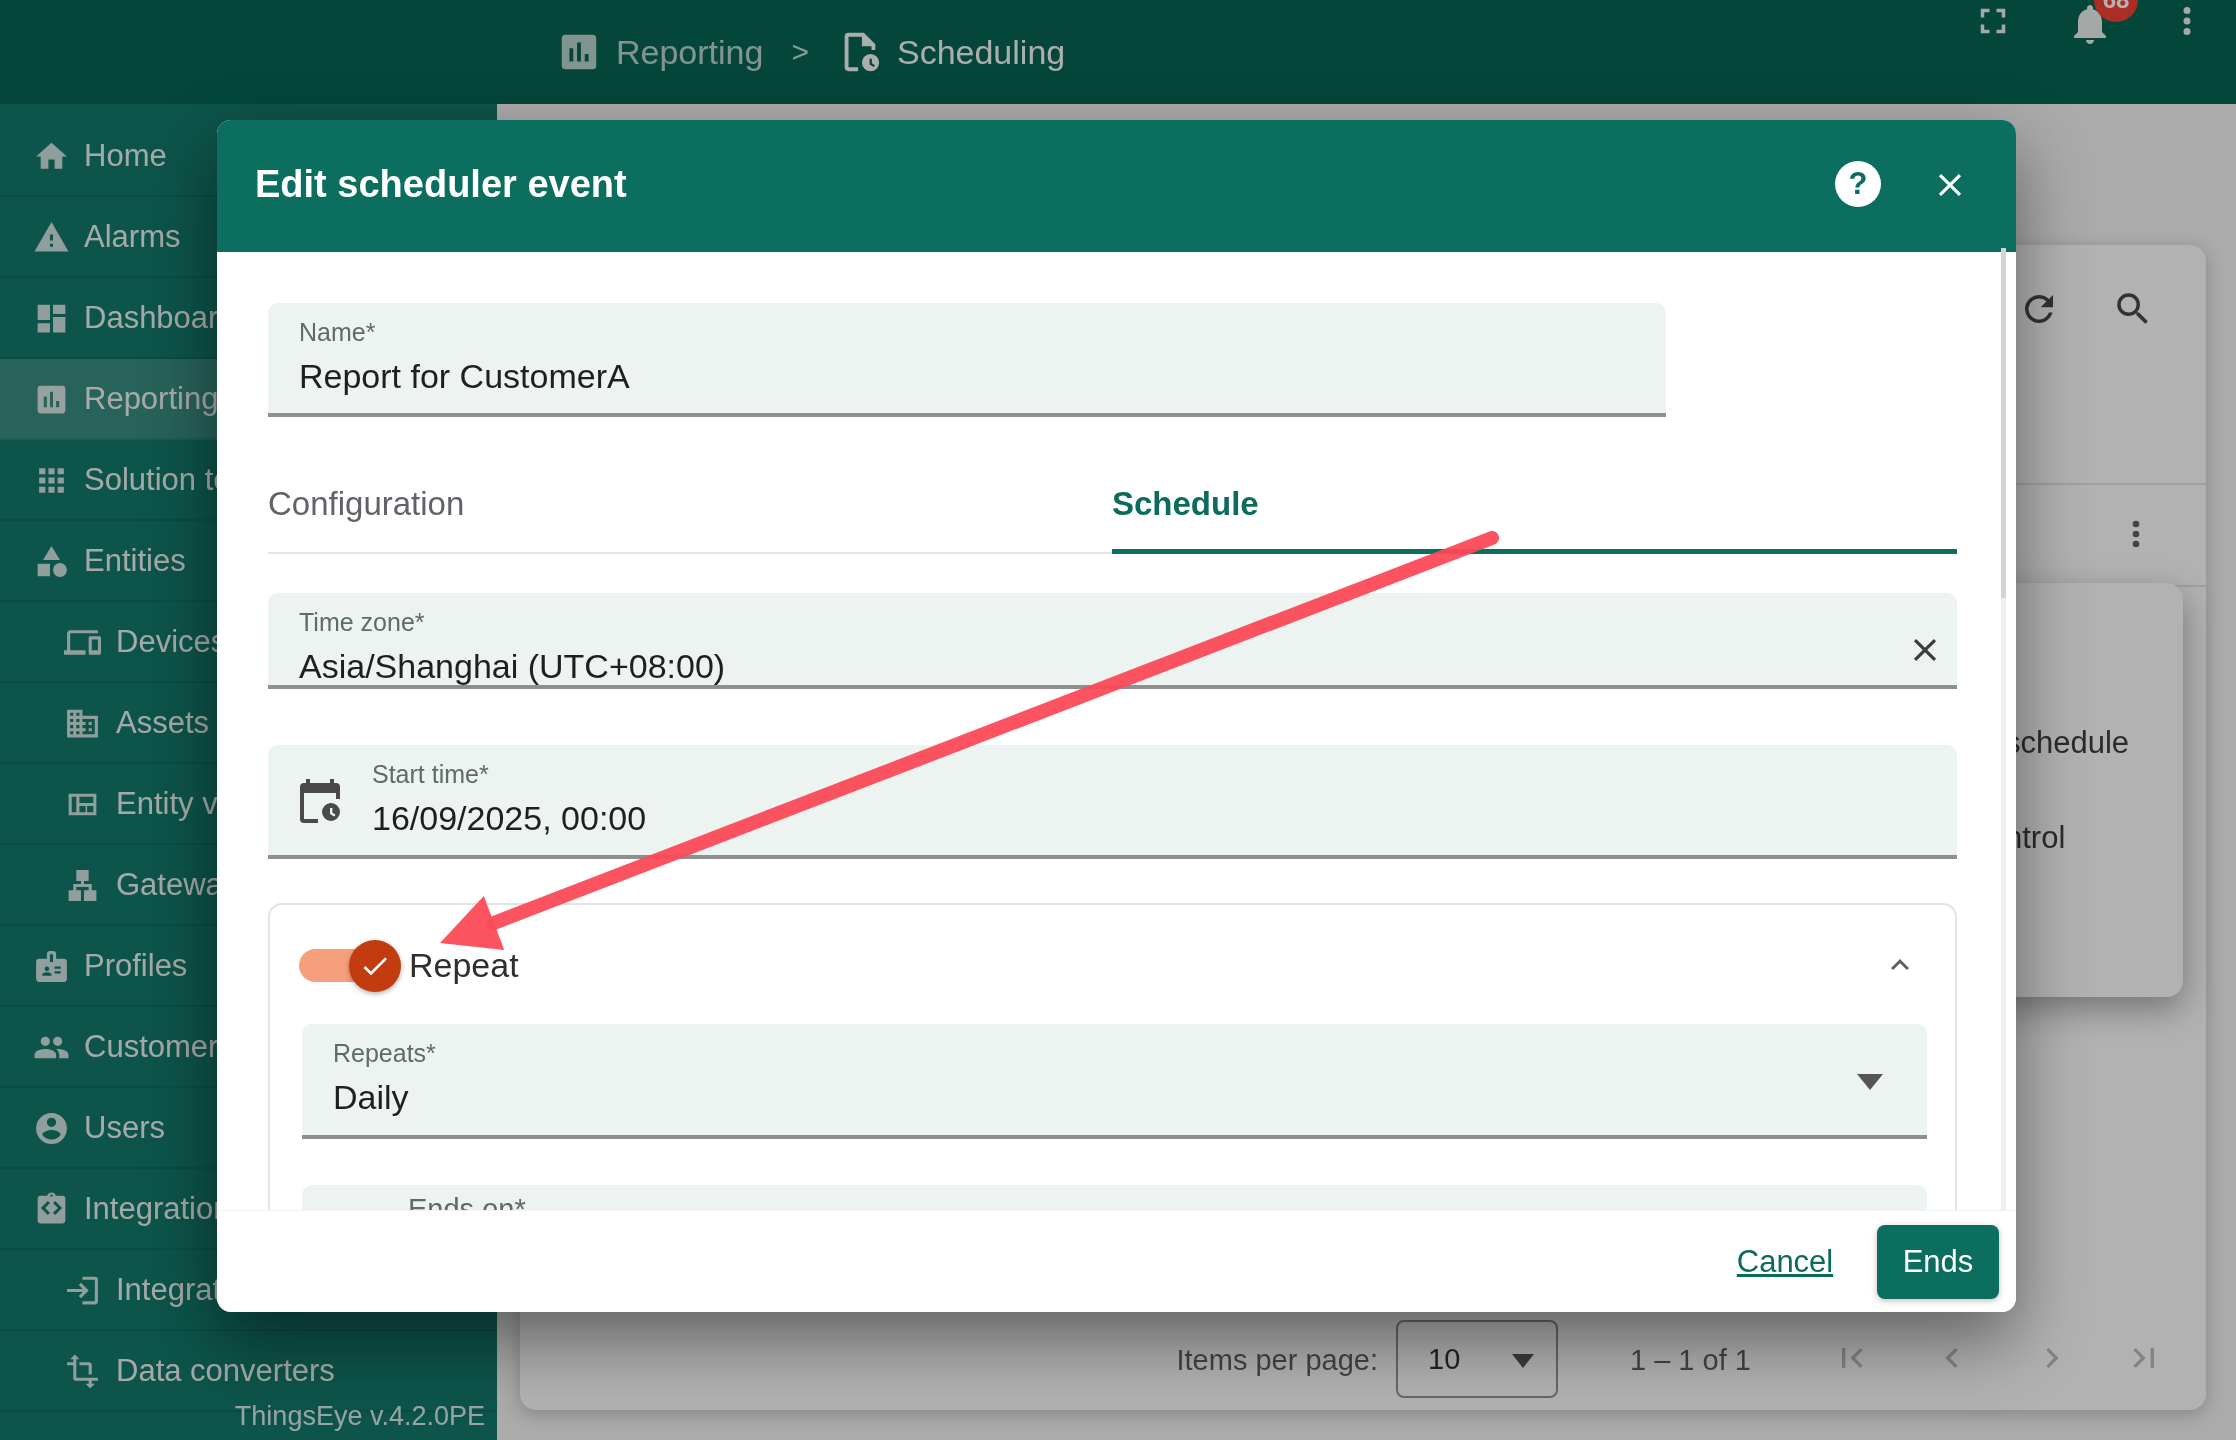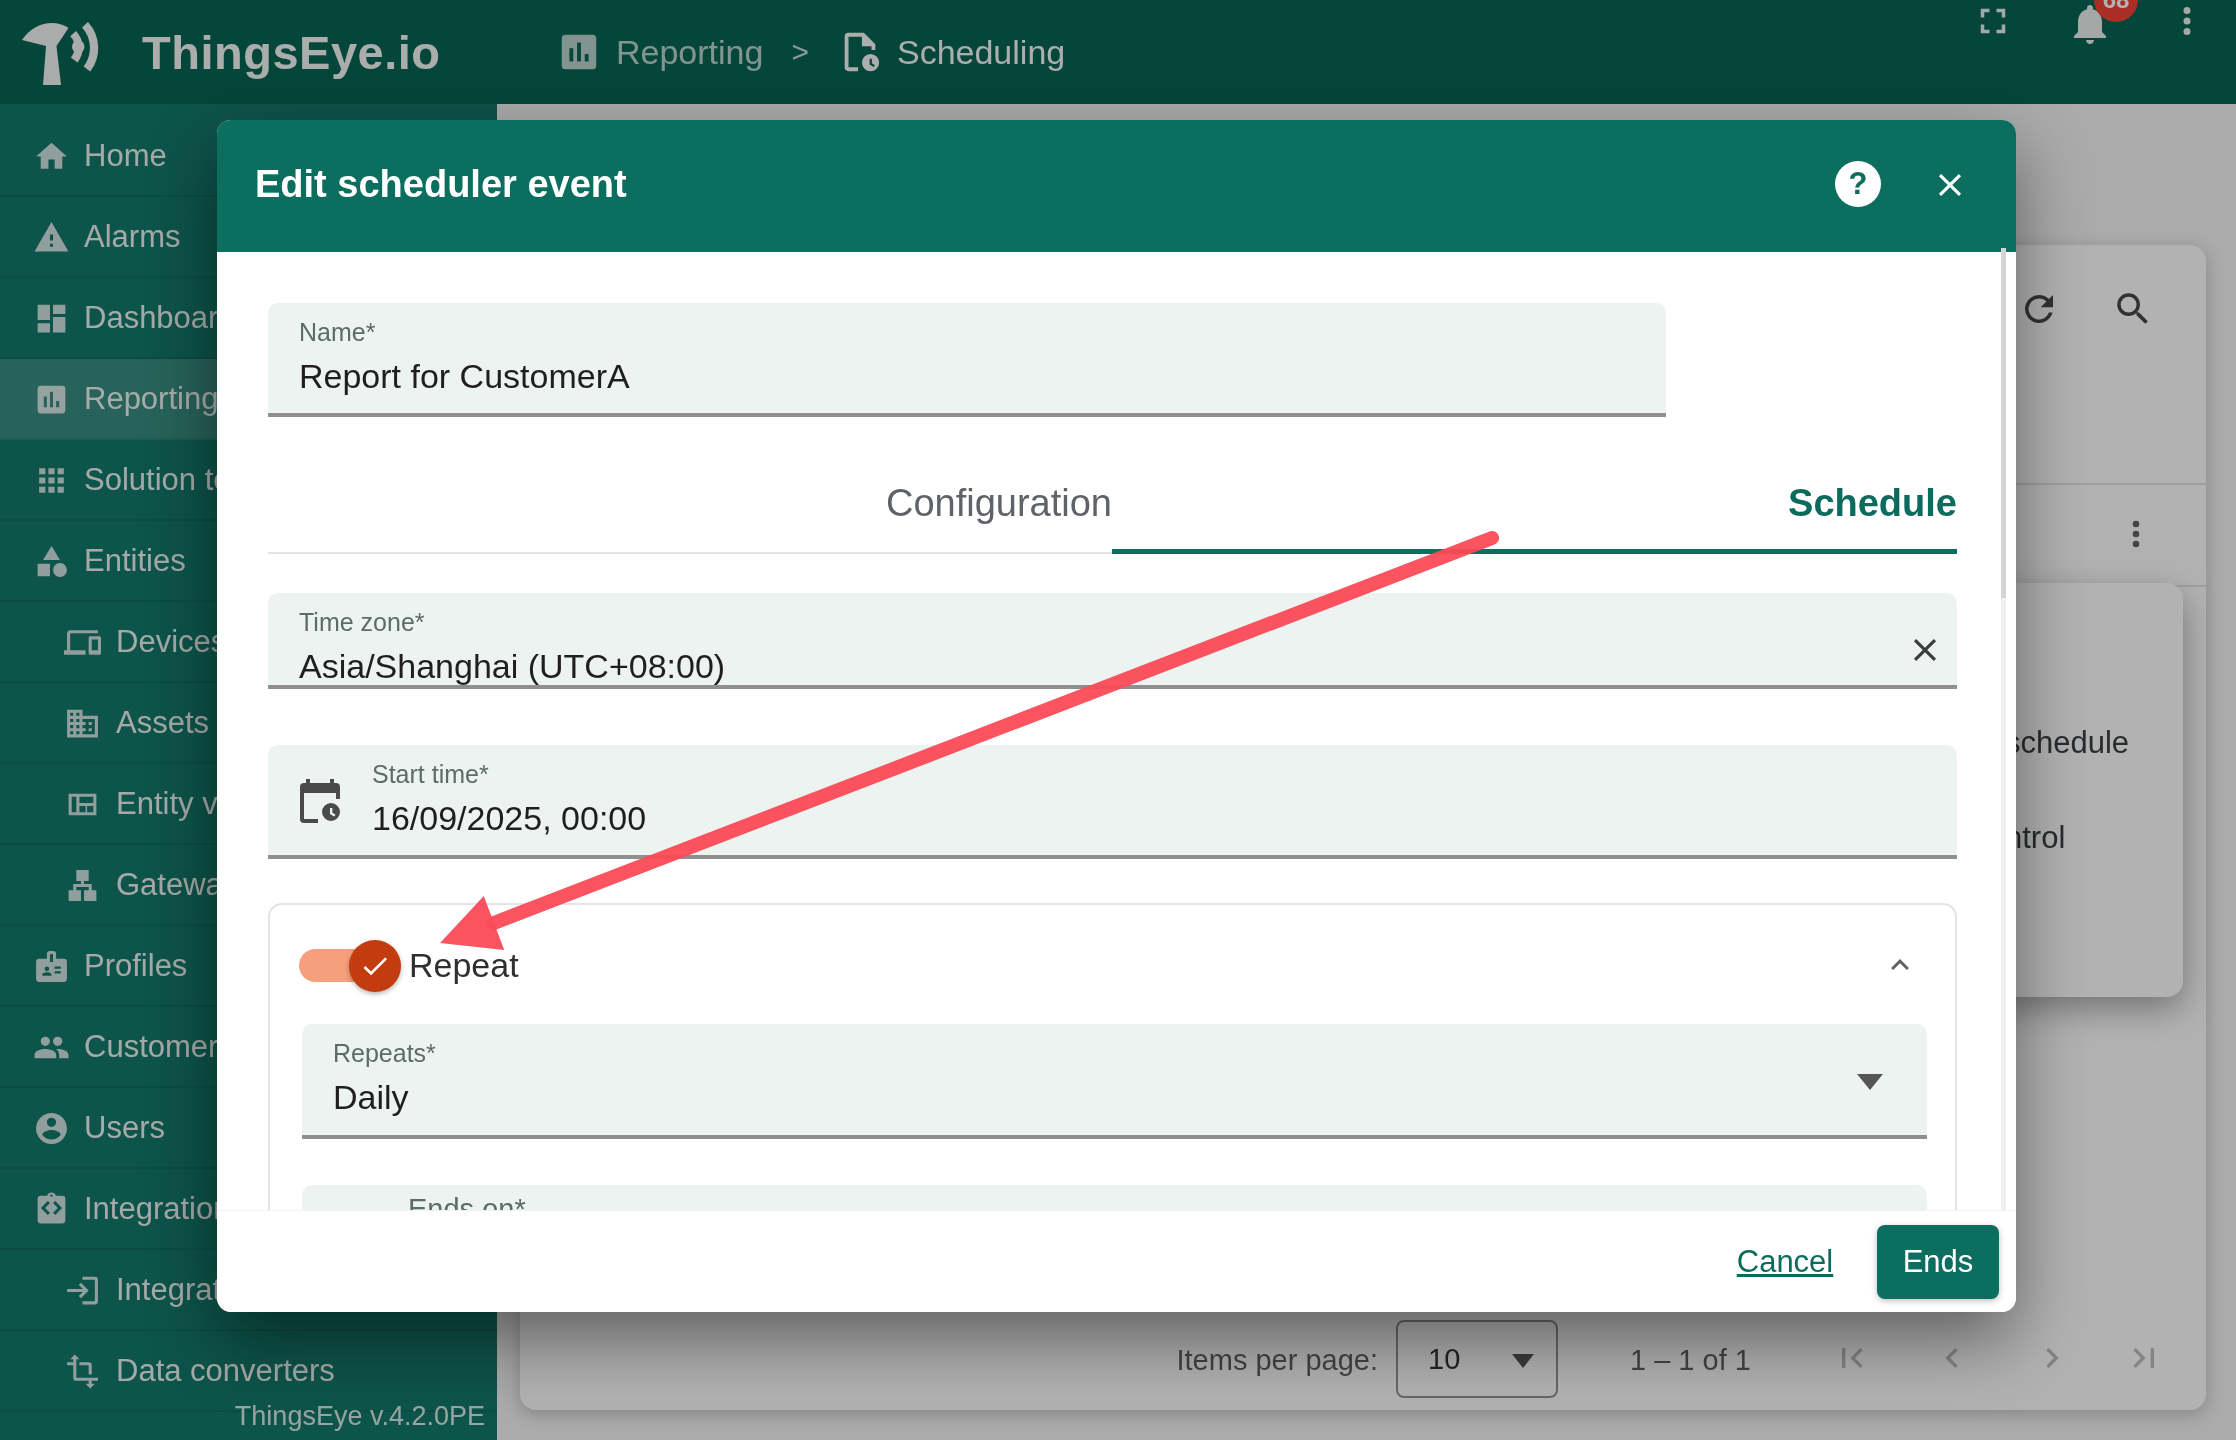--- a/index.html
+++ b/index.html
@@ -77,21 +77,21 @@
   .tz-field   { left:51px; top:473px; width:1689px; height:96px; }
   .st-field   { left:51px; top:625px; width:1689px; height:114px; }
   .f-label.std { left:31px; top:15px; }
   .f-value.std { left:31px; top:54px; }
   .tz-clear { position:absolute; left:1638px; top:38px; width:38px; height:38px; color:#3c3c3c; cursor:pointer; }
   .cal-ic { position:absolute; left:28px; top:32px; width:48px; height:48px; color:#4a4a4a; }
   .st-field .f-label { left:104px; top:15px; }
   .st-field .f-value { left:104px; top:54px; }
 
   .tabs { position:absolute; left:51px; top:335px; width:1689px; height:99px; border-bottom:2px solid #e4e4e4; }
-  .tab { position:absolute; top:0; height:97px; line-height:97px; text-align:right; font-size:38px; cursor:pointer; }
+  .tab { position:absolute; top:0; height:97px; line-height:97px; text-align:left; font-size:33px; cursor:pointer; }
   .tab-config { left:0; width:844px; font-weight:500; color:#5f6368; }
   .tab-sched  { left:844px; width:845px; font-weight:700; color:#0b6b5c; }
   .tab-underline { position:absolute; left:844px; top:94px; width:845px; height:5px; background:#0c6e5e; }
 
   .rp-card { position:absolute; left:51px; top:783px; width:1689px; height:330px; border:2px solid #e3e3e3; border-radius:14px; overflow:hidden; }
   .toggle { position:absolute; left:29px; top:28px; width:116px; height:66px; cursor:pointer; }
   .tg-track { position:absolute; left:0; top:16px; width:77px; height:33px; border-radius:17px; background:#f69f7c; }
   .tg-thumb { position:absolute; left:50px; top:7px; width:52px; height:52px; border-radius:50%; background:#c23c10;
               box-shadow:0 2px 5px rgba(0,0,0,0.3); display:flex; align-items:center; justify-content:center; }
   .tg-thumb svg { width:32px; height:32px; color:#fff; }
@@ -116,29 +116,20 @@
 
   
   .arrow-overlay { position:absolute; inset:0; z-index:200; pointer-events:none; }
 </style>
 </head>
 <body>
 
 <div id="screen">
 
   <div class="topbar">
-    <div class="logo">
-      <svg class="logo-mark" viewBox="0 0 72 48" fill="currentColor">
-        <path d="M2 16C10 4 24 2 33 8l-8 12 3 26H16l2-26z"></path>
-        <path d="M38 10a17 17 0 0 1 4.6 10.5A17 17 0 0 1 39 31l-4.4-3.4a11 11 0 0 0 2.6-7.1 11 11 0 0 0-3-7z"></path>
-        <path d="M46 4a26 26 0 0 1 6.8 16.6A26 26 0 0 1 47.5 37l-4.4-3.4a20.5 20.5 0 0 0 4.2-13 20.5 20.5 0 0 0-5.3-13z"></path>
-        <circle cx="39.5" cy="20.5" r="4.2"></circle>
-      </svg>
-      <span class="logo-text">ThingsEye.io</span>
-    </div>
     <div class="crumbs">
       <div class="crumb crumb-sec">
         <span class="c-ic">
             <svg viewBox="0 0 24 24" fill="currentColor" width="100%" height="100%">
               <path d="M19 3H5a2 2 0 0 0-2 2v14a2 2 0 0 0 2 2h14a2 2 0 0 0 2-2V5a2 2 0 0 0-2-2zM9 17H7v-7h2v7zm4 0h-2V7h2v10zm4 0h-2v-4h2v4z"></path>
             </svg>
           </span>
         <span class="c-lb">Reporting</span>
       </div>
       <span class="crumb-sep">&gt;</span>

